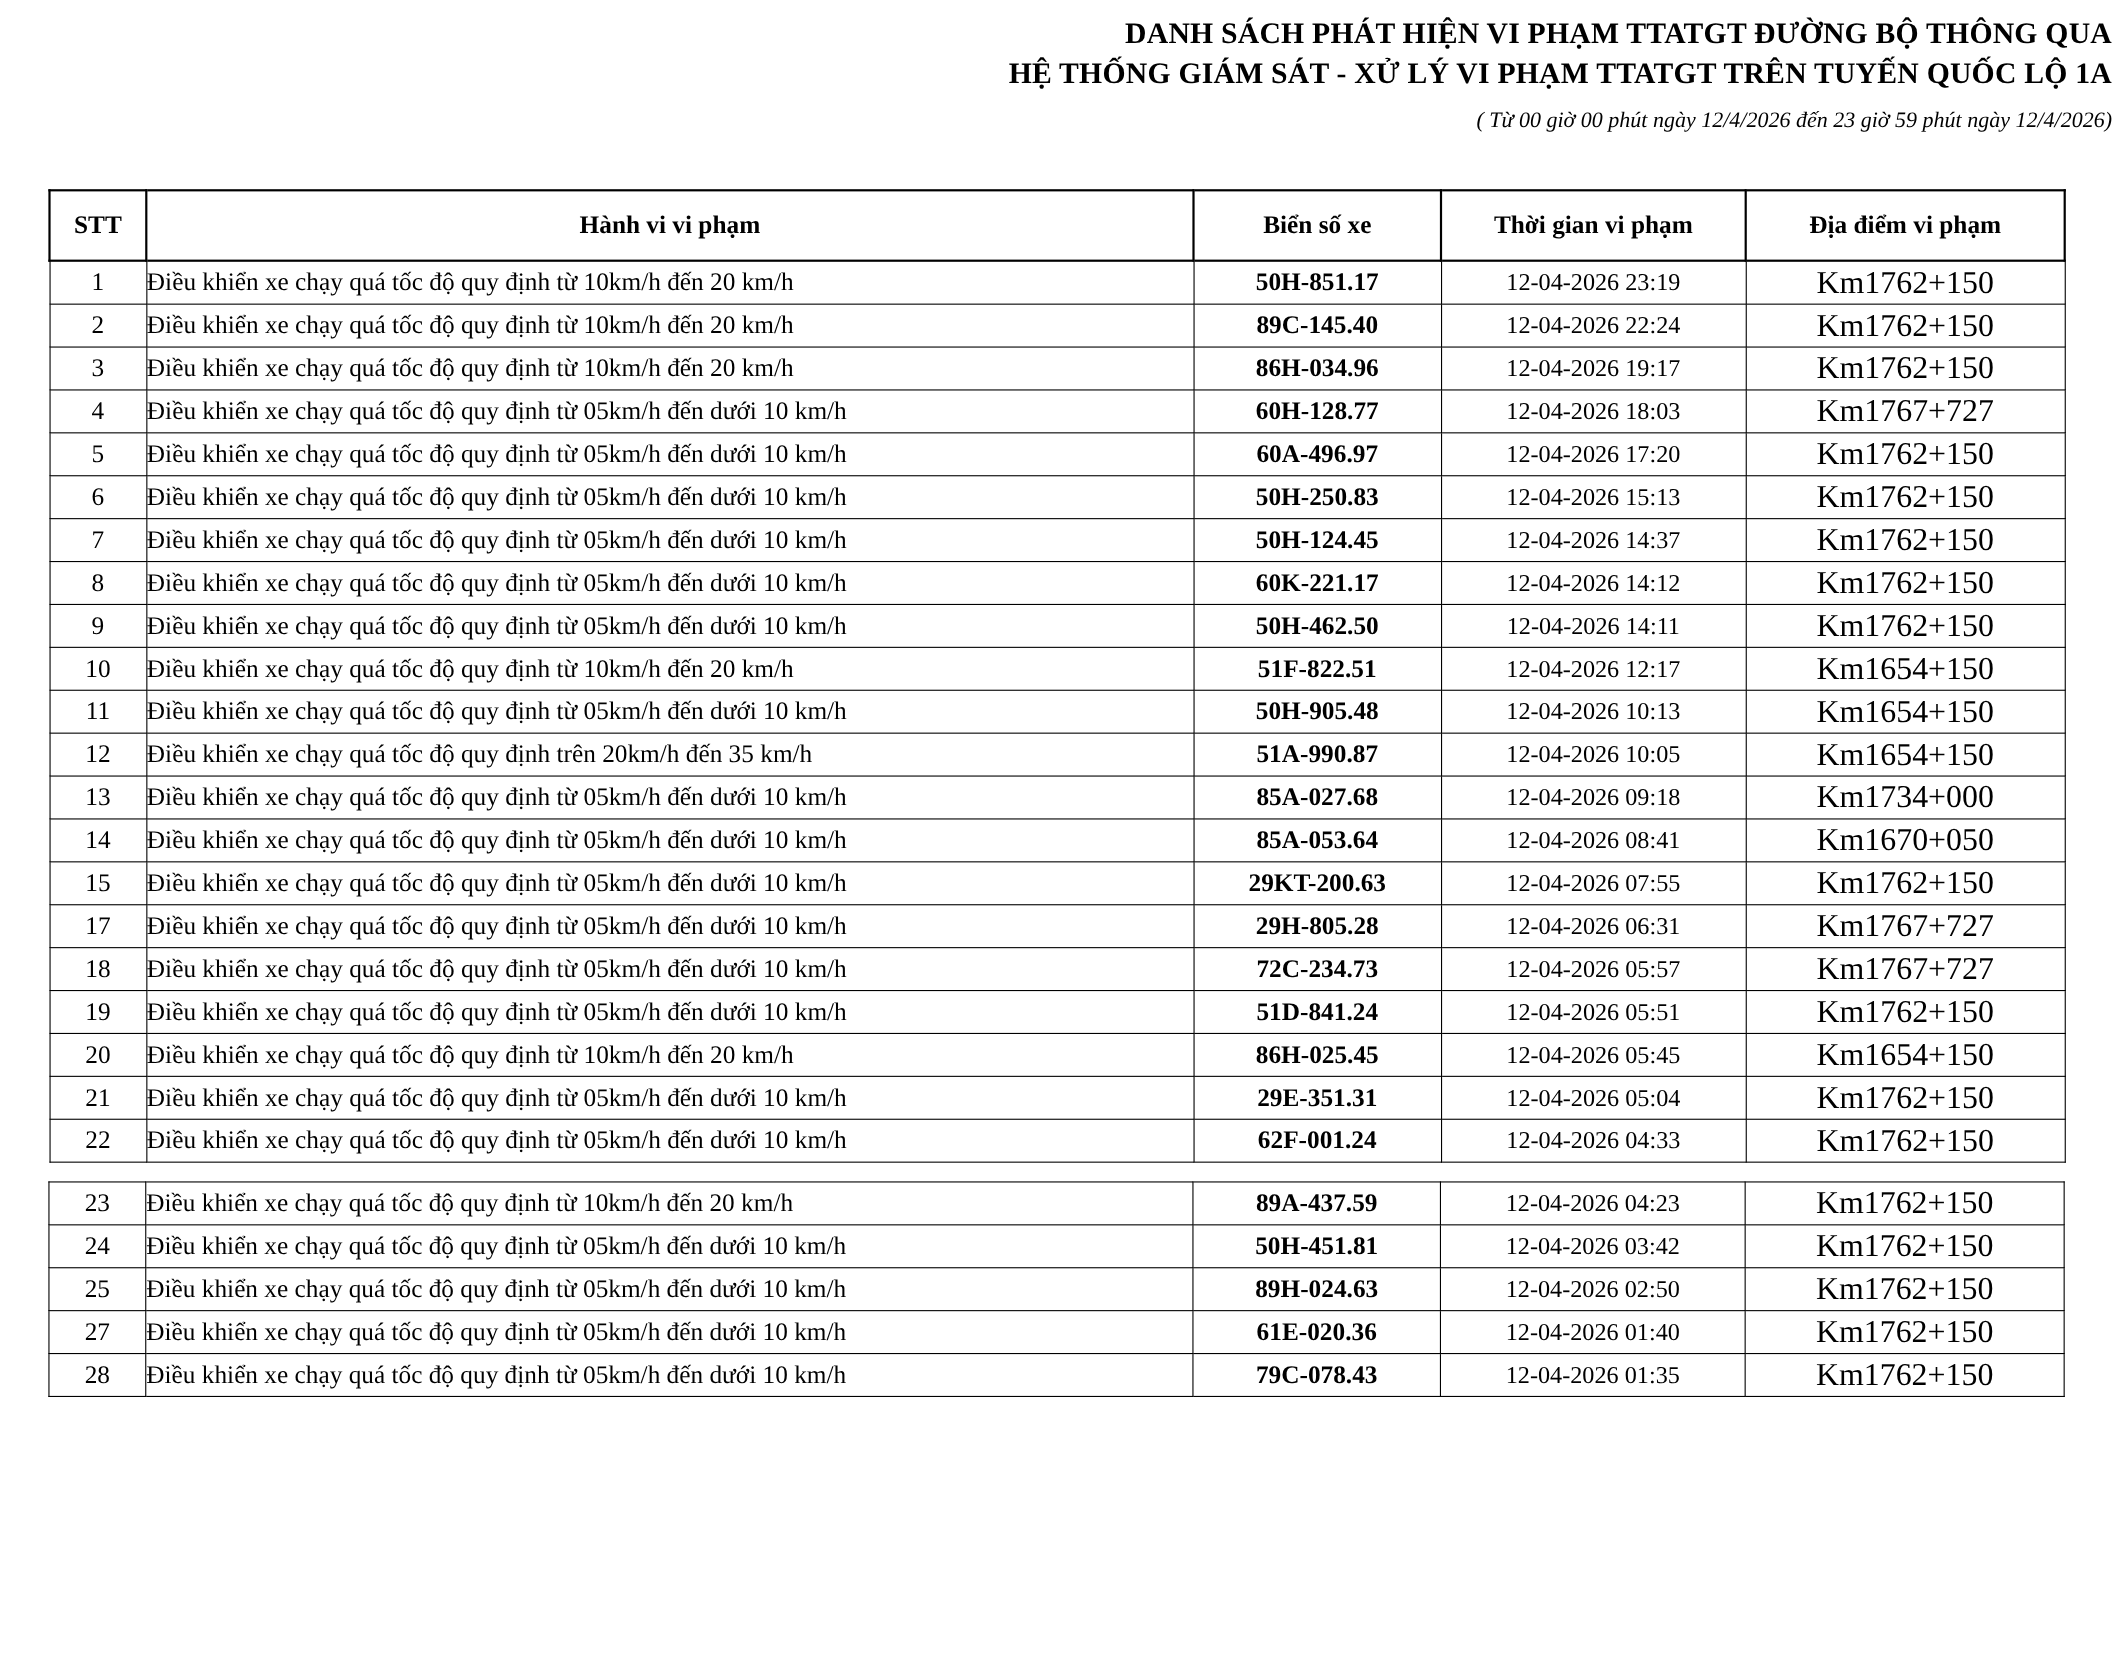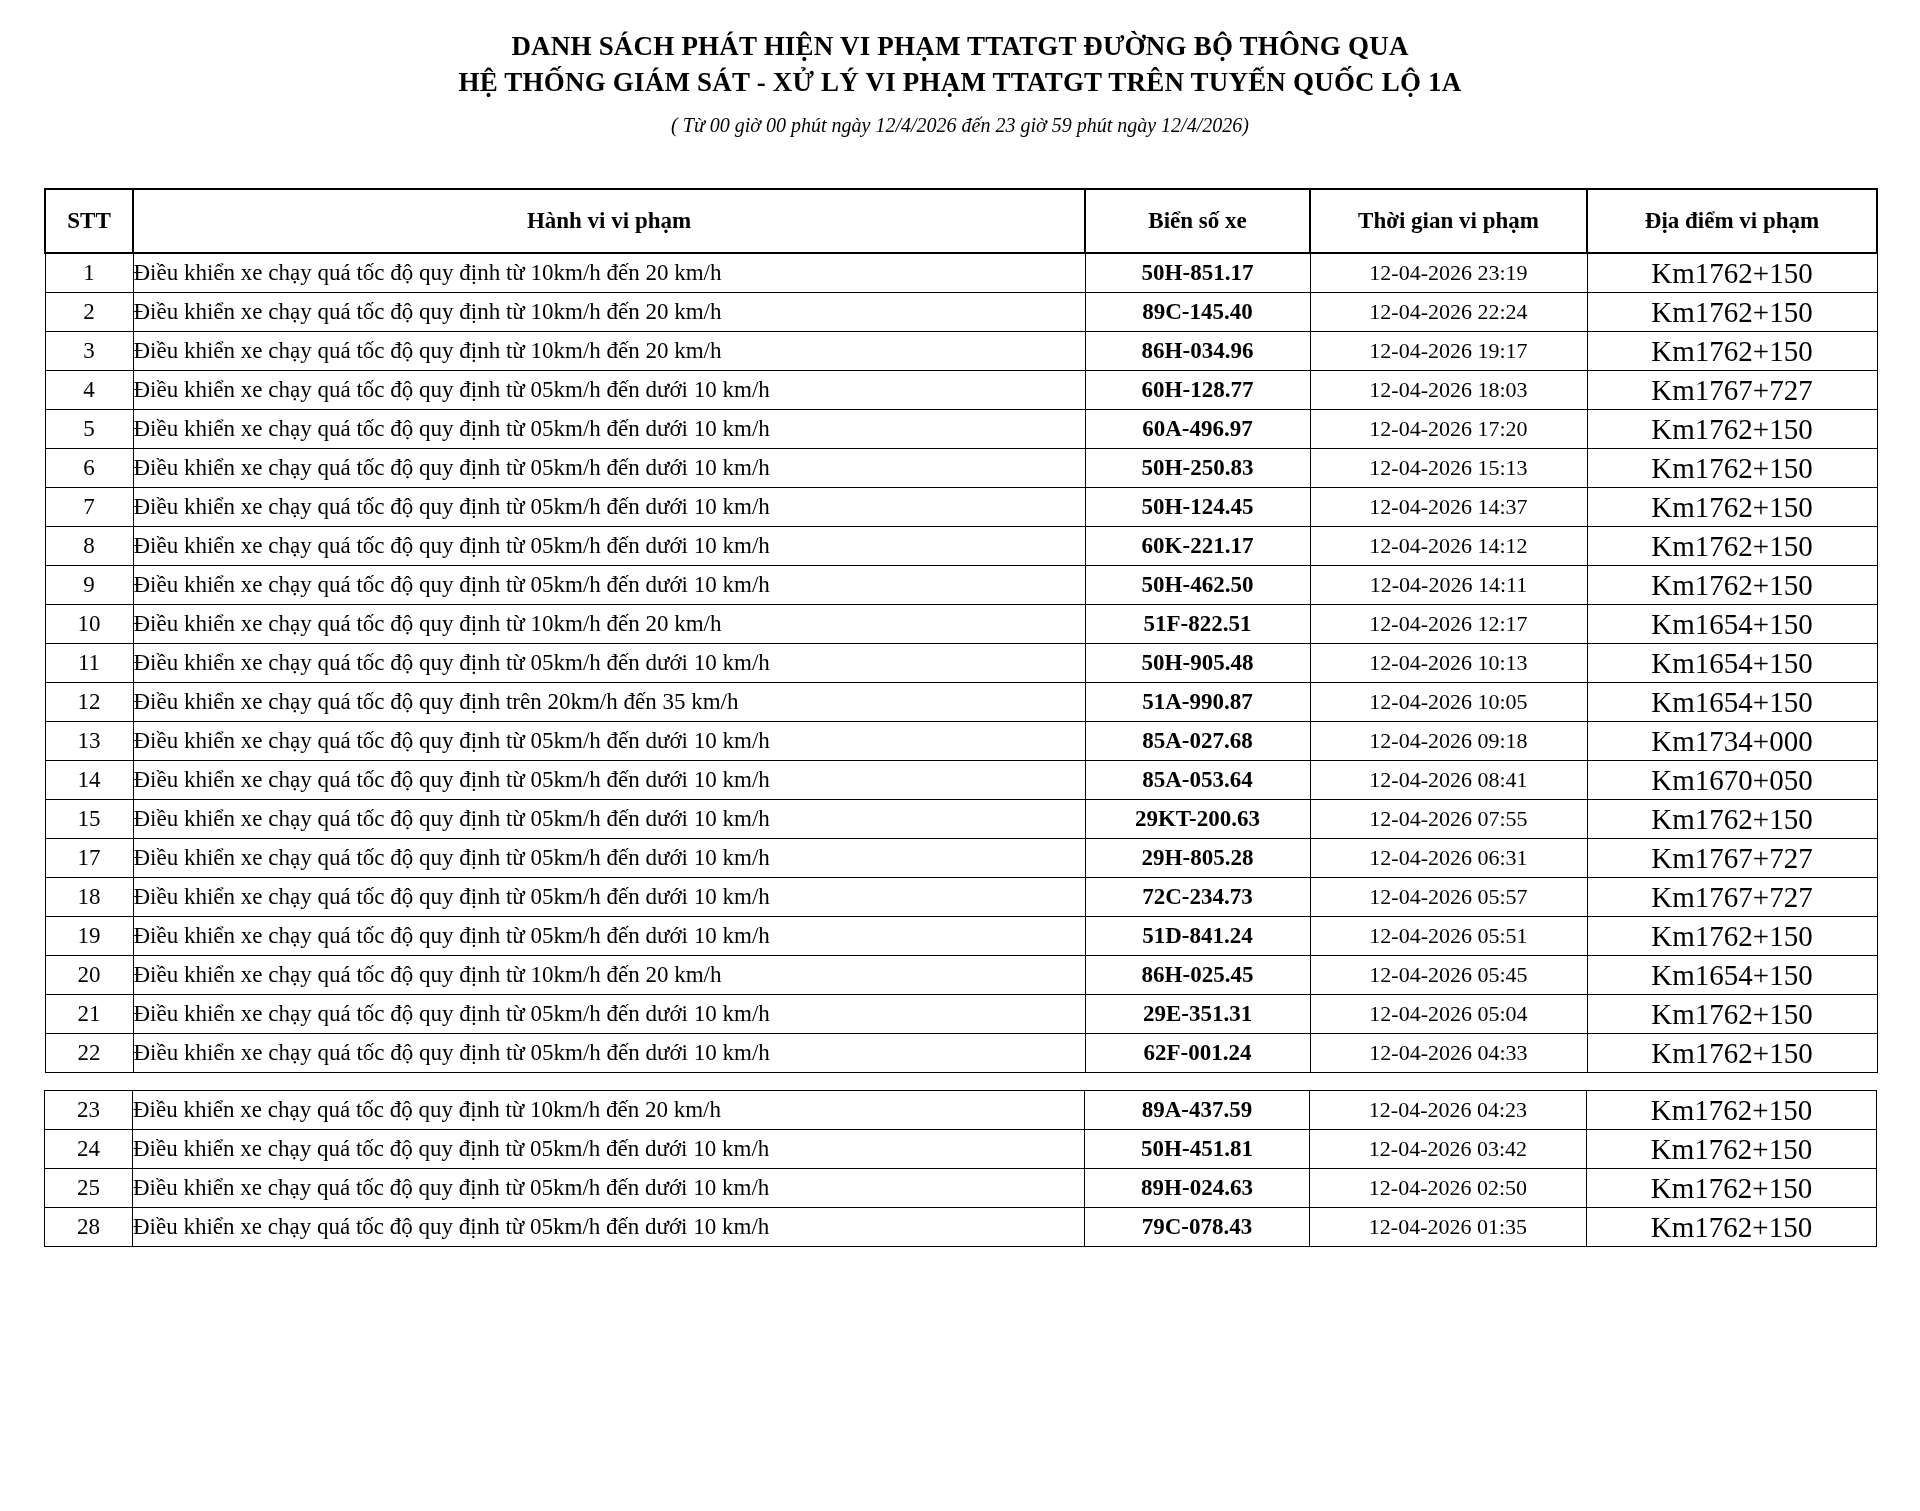--- a/index.html
+++ b/index.html
@@ -17,22 +17,22 @@
   }
   .page {
     width: 1920px;
     height: 1511px;
     position: relative;
     box-sizing: border-box;
     padding: 0;
   }
   
   .doc-header {
-    text-align: center;
-    padding-top: 28px;
+    text-align: right;
+    padding-top: 12px;
   }
   .title-line {
     font-weight: bold;
     font-size: 27px;
     line-height: 36px;
     letter-spacing: 0.2px;
     white-space: nowrap;
   }
   .subtitle-line {
     font-style: italic;
@@ -305,20 +305,27 @@
             <td class="diadiem">Km1762+150</td>
           </tr>
           <tr>
             <td class="stt">25</td>
             <td class="hanhvi">Điều khiển xe chạy quá tốc độ quy định từ 05km/h đến dưới 10 km/h</td>
             <td class="bien">89H-024.63</td>
             <td class="thoigian">12-04-2026 02:50</td>
             <td class="diadiem">Km1762+150</td>
           </tr>
           <tr>
+            <td class="stt">27</td>
+            <td class="hanhvi">Điều khiển xe chạy quá tốc độ quy định từ 05km/h đến dưới 10 km/h</td>
+            <td class="bien">61E-020.36</td>
+            <td class="thoigian">12-04-2026 01:40</td>
+            <td class="diadiem">Km1762+150</td>
+          </tr>
+          <tr>
             <td class="stt">28</td>
             <td class="hanhvi">Điều khiển xe chạy quá tốc độ quy định từ 05km/h đến dưới 10 km/h</td>
             <td class="bien">79C-078.43</td>
             <td class="thoigian">12-04-2026 01:35</td>
             <td class="diadiem">Km1762+150</td>
           </tr>
         </tbody>
     </table>
 
   </div>

